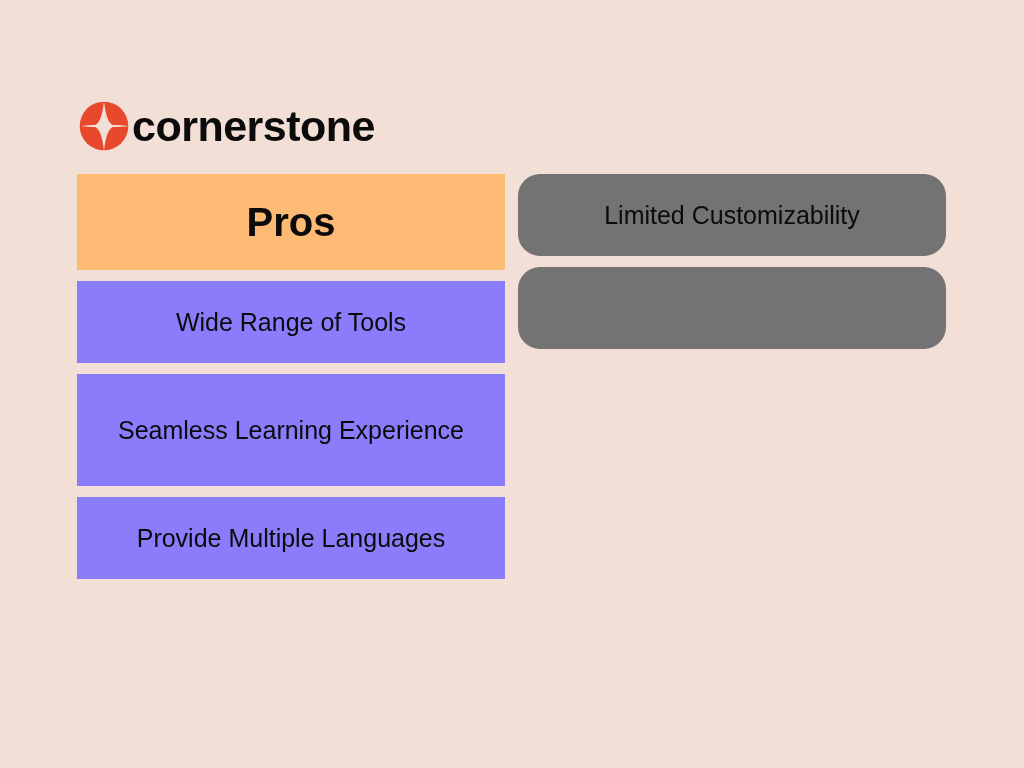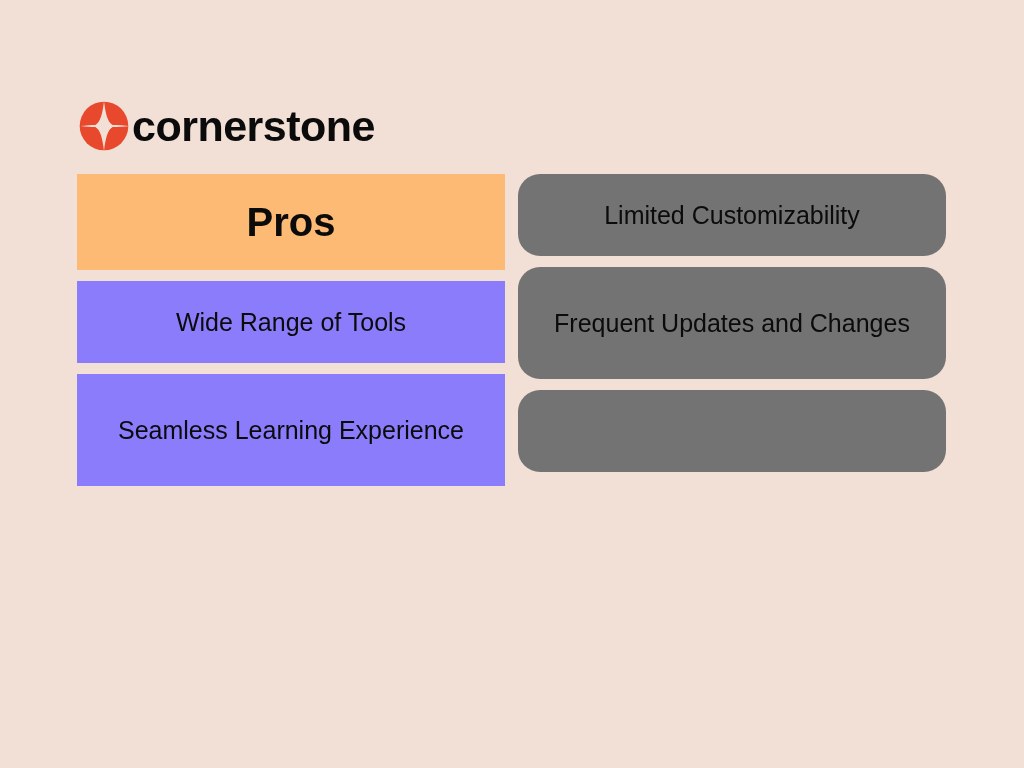--- a/index.html
+++ b/index.html
@@ -116,23 +116,23 @@
     </svg>
     <span class="logo-text">cornerstone</span>
   </div>
 
   <div class="table">
 
     <div class="column col-pros">
       <div class="cell cell-header">Pros</div>
       <div class="cell cell-body h-short">Wide Range of Tools</div>
       <div class="cell cell-body h-tall">Seamless Learning Experience</div>
+      <div class="cell cell-body h-short">Provide Multiple Languages</div>
     </div>
 
     <div class="column col-cons">
       <div class="cell cell-body h-short">Limited Customizability</div>
-      <div class="cell cell-body h-tall">Frequent Updates and Changes</div>
       <div class="cell cell-body h-short"></div>
     </div>
 
   </div>
 
 </div>
 
 </body></html>

